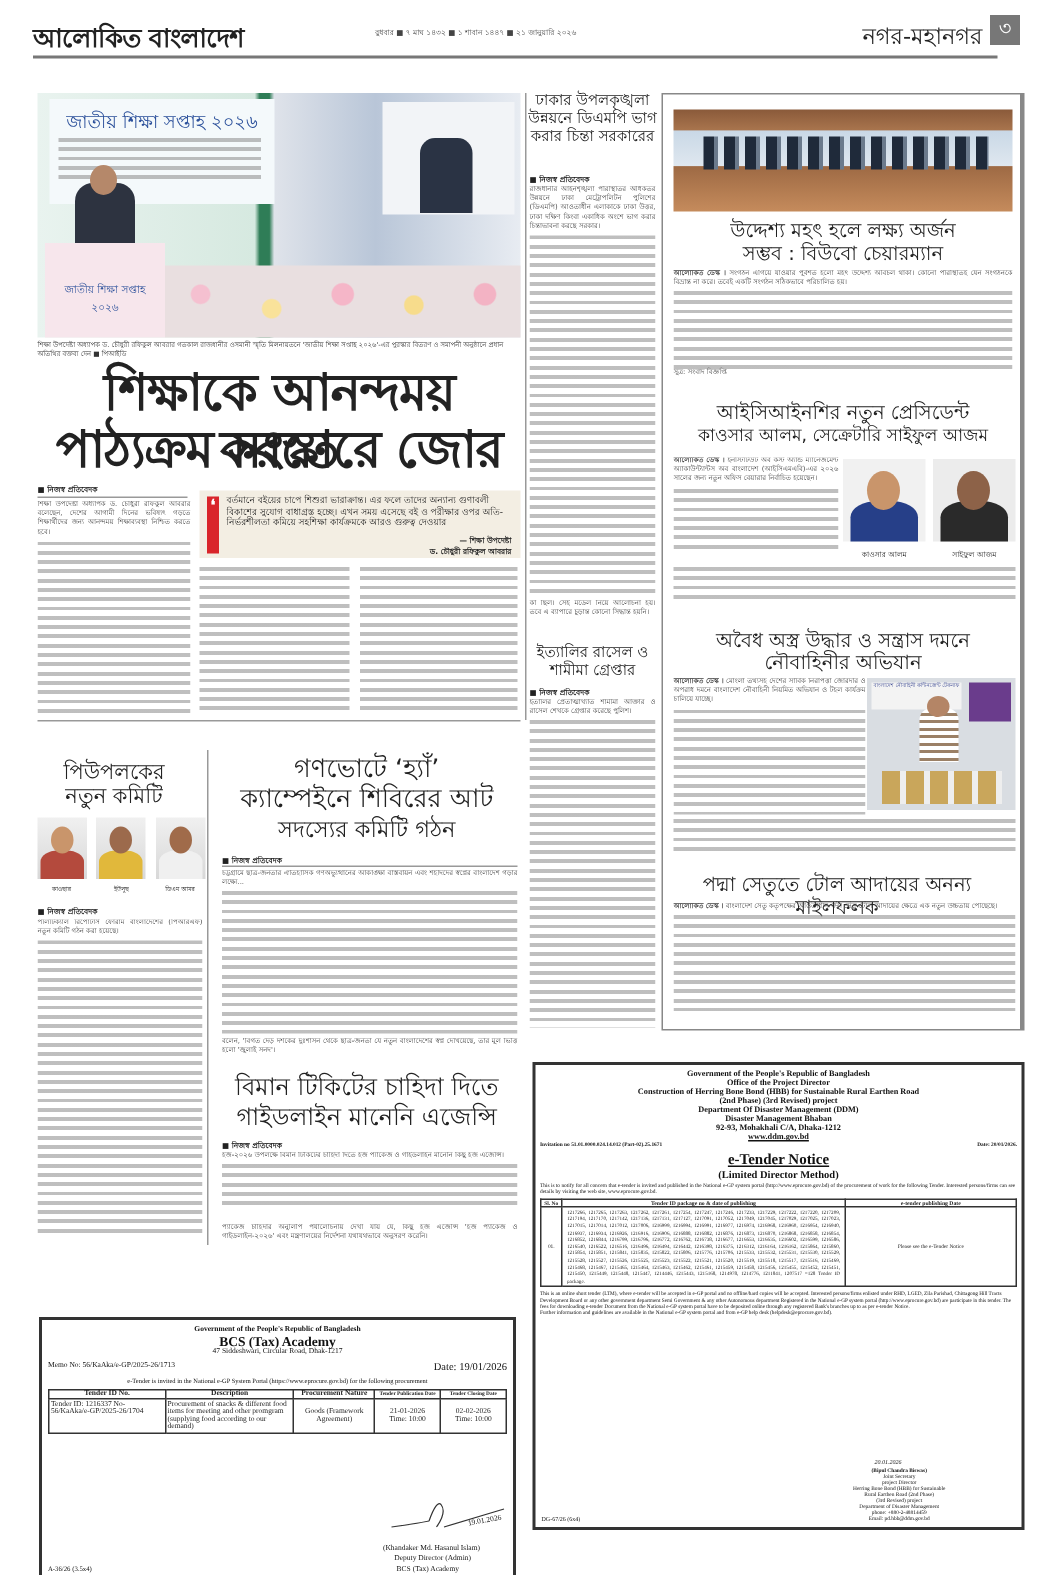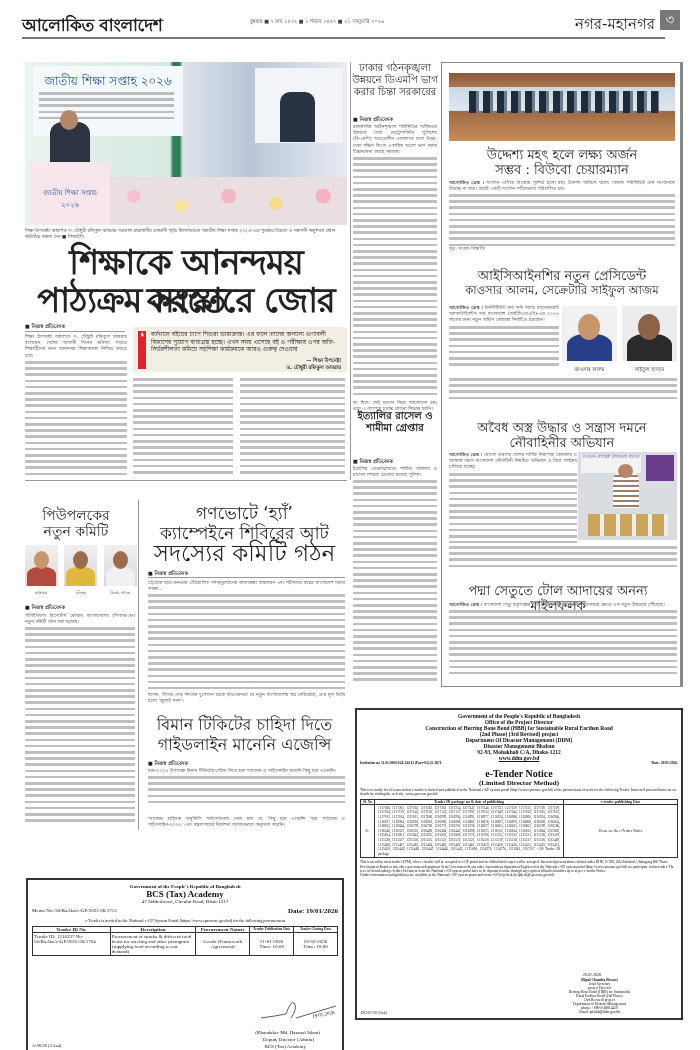--- a/index.html
+++ b/index.html
@@ -75,29 +75,29 @@
   <div class="abs quote-mark" style="left:5px; top:4px; width:8px; height:38px;">❛</div>
   <div class="abs quote-text" style="left:18px; top:3px; width:190px; font-size:6px; line-height:7.6px;">বর্তমানে বইয়ের চাপে শিশুরা ভারাক্রান্ত। এর ফলে তাদের অন্যান্য গুণাবলী বিকাশের সুযোগ বাধাগ্রস্ত হচ্ছে। এখন সময় এসেছে বই ও পরীক্ষার ওপর অতি-নির্ভরশীলতা কমিয়ে সহশিক্ষা কার্যক্রমকে আরও গুরুত্ব দেওয়ার</div>
   <div class="abs quote-attr" style="right:6px; top:30px;">— শিক্ষা উপদেষ্টা</div>
   <div class="abs quote-attr" style="right:6px; top:37px;">ড. চৌধুরী রফিকুল আবরার</div>
 </div>
 <div class="abs lines" style="left:133px; top:378px; width:100px; height:98px;"></div>
 <div class="abs lines" style="left:240px; top:378px; width:105px; height:98px;"></div>
 <div class="abs hrule" style="left:25px; top:480px; width:322px;"></div>
 
 <div class="abs vrule" style="left:350px; top:62px; height:418px;"></div>
-<div class="abs headline-s" style="left:352px; top:62px; width:86px;">ঢাকার গঠনকৃঙ্খলা উন্নয়নে ডিএমপি ভাগ করার চিন্তা সরকারের</div>
+<div class="abs headline-s" style="left:352px; top:62px; width:86px;">ঢাকার উপলকৃঙ্খলা উন্নয়নে ডিএমপি ভাগ করার চিন্তা সরকারের</div>
 <div class="abs byline" style="left:353px; top:116px;">■ নিজস্ব প্রতিবেদক</div>
 <div class="abs bodytext" style="left:353px; top:124px; width:84px; height:276px;">
   <span>রাজধানীর আইনশৃঙ্খলা পরিস্থিতির অধিকতর উন্নয়নে ঢাকা মেট্রোপলিটন পুলিশের (ডিএমপি) আওতাধীন এলাকাকে ঢাকা উত্তর, ঢাকা দক্ষিণ কিংবা একাধিক অংশে ভাগ করার চিন্তাভাবনা করছে সরকার।</span>
   <div class="lines" style="height:240px; margin-top:2px;"></div>
 </div>
 
 <div class="abs bodytext" style="left:353px; top:400px; width:84px; height:20px;">কা ছিল। সেই মডেল নিয়ে আলোচনা হয়। তবে এ ব্যাপারে চূড়ান্ত কোনো সিদ্ধান্ত হয়নি।</div>
-<div class="abs headline-s" style="left:352px; top:410px; width:86px;font-weight:bold;">ইত্যালির রাসেল ও শামীমা গ্রেপ্তার</div>
+<div class="abs headline-s" style="left:352px; top:430px; width:86px;">ইত্যালির রাসেল ও শামীমা গ্রেপ্তার</div>
 <div class="abs byline" style="left:353px; top:458px;">■ নিজস্ব প্রতিবেদক</div>
 <div class="abs bodytext" style="left:353px; top:466px; width:84px; height:225px;">
   <span>ইতালির প্রেতাত্মাখ্যাত শামীমা আক্তার ও রাসেল শেখকে গ্রেপ্তার করেছে পুলিশ।</span>
   <div class="lines" style="height:205px; margin-top:2px;"></div>
 </div>
 
 <div class="abs gray-frame" style="left:441px; top:62px; width:242px; height:625px; border-right:3px solid #888;"></div>
 
 <div class="abs" style="left:449px; top:73px; width:226px; height:68px; background: linear-gradient(180deg, #8a5a3a 0%, #a8744d 20%, #c9d8e6 21%, #dfe7ef 55%, #9e6a44 56%, #c58b5c 100%);">
   <div style="position:absolute; left:20px; top:18px; width:190px; height:22px; background: repeating-linear-gradient(90deg, #1f2a3a 0 7px, #6b7a8c 7px 10px, transparent 10px 14px);"></div>
@@ -172,21 +172,21 @@
 <div class="abs name-label" style="left:101px; top:590px; width:38px; font-size:4px;">ডিএম আমর</div>
 <div class="abs byline" style="left:25px; top:604px;">■ নিজস্ব প্রতিবেদক</div>
 <div class="abs bodytext" style="left:25px; top:613px; width:110px; height:212px;">
   <span>পলিটিক্যাল রিপোর্টার্স ফোরাম বাংলাদেশের (পিআরএফ) নতুন কমিটি গঠন করা হয়েছে।</span>
   <div class="lines" style="height:195px; margin-top:2px;"></div>
 </div>
 
 <div class="abs vrule" style="left:138px; top:500px; height:330px;"></div>
 <div class="abs headline-l" style="left:142px; top:503px; width:205px; font-size:17px;">গণভোটে ‘হ্যাঁ’</div>
 <div class="abs headline-l" style="left:142px; top:523px; width:205px; font-size:17px;">ক্যাম্পেইনে শিবিরের আট</div>
-<div class="abs headline-l" style="left:142px; top:543px; width:205px; font-size:23px;">সদস্যের কমিটি গঠন</div>
+<div class="abs headline-l" style="left:142px; top:543px; width:205px; font-size:15px;">সদস্যের কমিটি গঠন</div>
 <div class="abs byline" style="left:148px; top:570px;">■ নিজস্ব প্রতিবেদক</div>
 <div class="abs hrule" style="left:148px; top:577px; width:197px;"></div>
 <div class="abs bodytext" style="left:148px; top:580px; width:197px; height:110px;">
   <span>চট্টগ্রামে ছাত্র-জনতার ঐতিহাসিক গণঅভ্যুত্থানের আকাঙ্ক্ষা বাস্তবায়ন এবং শহীদদের স্বপ্নের বাংলাদেশ গড়ার লক্ষ্যে...</span>
   <div class="lines" style="height:95px; margin-top:2px;"></div>
 </div>
 <div class="abs bodytext" style="left:148px; top:692px; width:197px; height:13px;">বলেন, 'বিগত দেড় দশকের দুঃশাসন থেকে ছাত্র-জনতা যে নতুন বাংলাদেশের স্বপ্ন দেখিয়েছে, তার মূল ভিত্তি হলো 'জুলাই সনদ'।</div>
 
 <div class="abs headline-l" style="left:142px; top:714px; width:205px; font-size:16px;">বিমান টিকিটের চাহিদা দিতে</div>
 <div class="abs headline-l" style="left:142px; top:734px; width:205px; font-size:16px;">গাইডলাইন মানেনি এজেন্সি</div>
@@ -196,21 +196,21 @@
   <div class="lines" style="height:30px; margin-top:2px;"></div>
 </div>
 <div class="abs bodytext" style="left:148px; top:816px; width:197px; height:13px;">প্যাকেজ চাহিদার অনুলিপি পর্যালোচনায় দেখা যায় যে, কিছু হজ এজেন্সি 'হজ প্যাকেজ ও গাইডলাইন-২০২৬' এবং মন্ত্রণালয়ের নির্দেশনা যথাযথভাবে অনুসরণ করেনি।</div>
 
 <div class="abs ad-box" style="left:26px; top:850px; width:318px; height:178px;margin-top:28px;">
   <div class="ad-text" style="font-size:5px; font-weight:bold; margin-top:4px;">Government of the People's Republic of Bangladesh</div>
   <div class="ad-text" style="font-size:9px; font-weight:bold;">BCS (Tax) Academy</div>
   <div class="ad-text" style="font-size:5px;">47 Siddeshwari, Circular Road, Dhak-1217</div>
   <div style="position:relative; height:9px; margin-top:3px;">
     <span class="ad-text" style="position:absolute; left:4px; top:1px; font-size:5px;">Memo No: 56/KaAka/e-GP/2025-26/1713</span>
-    <span class="ad-text" style="position:absolute; right:4px; top:0; font-size:7px;font-weight:bold;">Date: 19/01/2026</span>
+    <span class="ad-text" style="position:absolute; right:4px; top:0; font-size:7px;">Date: 19/01/2026</span>
   </div>
   <div class="ad-text" style="font-size:4.3px; margin-top:2px;">e-Tender is invited in the National e-GP System Portal (https://www.eprocure.gov.bd) for the following procurement</div>
   <table class="tender" style="margin:3px 4px 0 4px; width:306px;">
     <tbody>
         <tr>
       <th style="font-size:5px; width:78px;">Tender ID No.</th>
       <th style="font-size:5px; width:86px;">Description</th>
       <th style="font-size:5px; width:54px;">Procurement Nature</th>
       <th style="font-size:3.6px; width:44px;">Tender Publication Date</th>
       <th style="font-size:3.6px; width:44px;">Tender Closing Date</th>
@@ -246,21 +246,21 @@
   <div class="ad-text" style="font-size:5.5px; font-weight:bold;">Construction of Herring Bone Bond (HBB) for Sustainable Rural Earthen Road</div>
   <div class="ad-text" style="font-size:5.5px; font-weight:bold;">(2nd Phase) (3rd Revised) project</div>
   <div class="ad-text" style="font-size:5.5px; font-weight:bold;">Department Of Disaster Management (DDM)</div>
   <div class="ad-text" style="font-size:5.5px; font-weight:bold;">Disaster Management Bhaban</div>
   <div class="ad-text" style="font-size:5.5px; font-weight:bold;">92-93, Mohakhali C/A, Dhaka-1212</div>
   <div class="ad-text" style="font-size:5.5px; font-weight:bold; text-decoration:underline;">www.ddm.gov.bd</div>
   <div style="position:relative; height:7px;">
     <span class="ad-text" style="position:absolute; left:3px; top:0; font-size:3.6px; font-weight:bold;">Invitation no 51.01.0000.024.14.012 (Part-02).25.1671</span>
     <span class="ad-text" style="position:absolute; right:3px; top:0; font-size:3.6px; font-weight:bold;">Date: 20/01/2026.</span>
   </div>
-  <div class="ad-text" style="font-size:10px; font-weight:bold; ">e-Tender Notice</div>
+  <div class="ad-text" style="font-size:10px; font-weight:bold; text-decoration:underline;">e-Tender Notice</div>
   <div class="ad-text" style="font-size:7px; font-weight:bold;">(Limited Director Method)</div>
   <div class="ad-text" style="font-size:3.6px; text-align:left; padding:1px 3px; line-height:4.4px;">This is to notify for all concern that e-tender is invited and published in the National e-GP system portal (http://www.eprocure.gov.bd) of the procurement of work for the following Tender. Interested persons/firms can see details by visiting the web site, www.eprocure.gov.bd.</div>
   <table class="tender" style="margin:1px 3px 0 3px; width:318px;">
     <tbody>
         <tr>
       <th style="font-size:3.6px; width:14px;">Sl. No</th>
       <th style="font-size:3.8px; width:189px;">Tender ID package no &amp; date of publishing</th>
       <th style="font-size:3.8px;">e-tender publishing Date</th>
     </tr>
     <tr>

